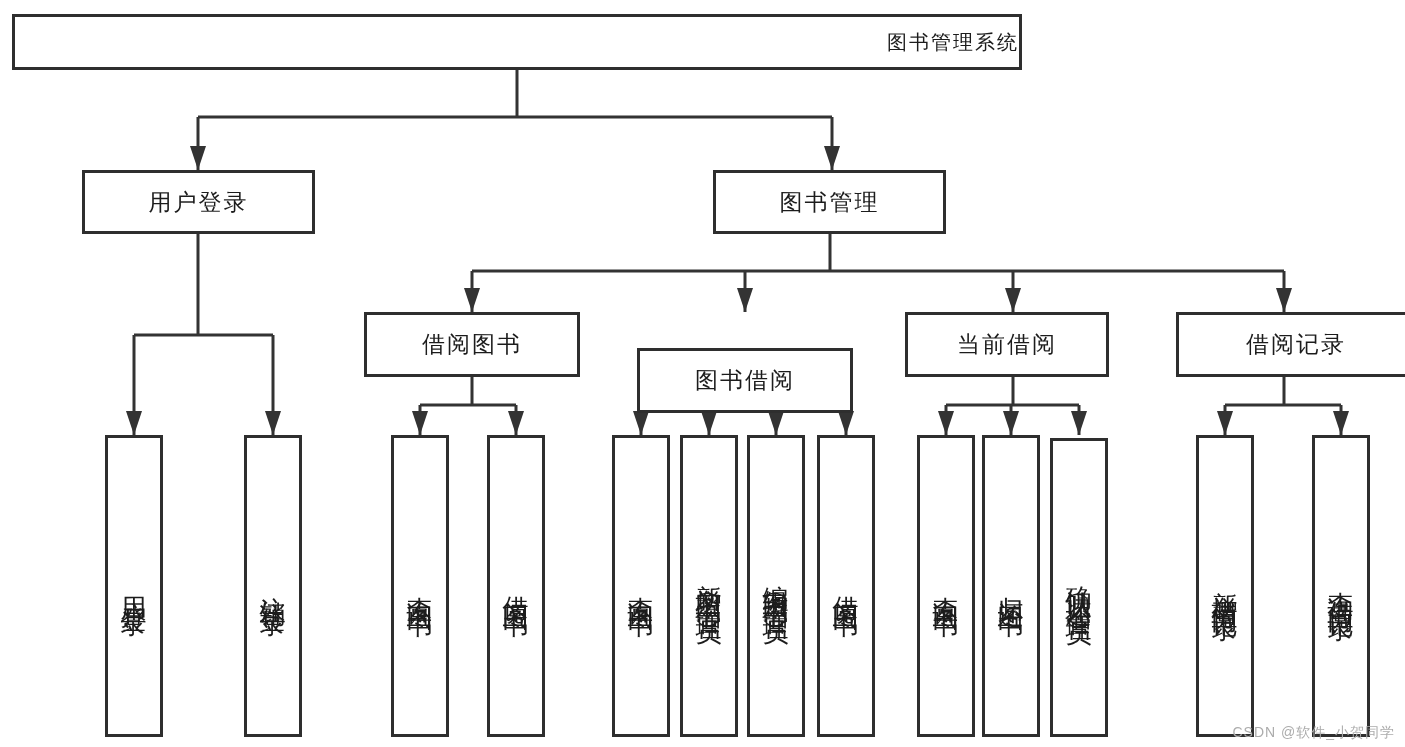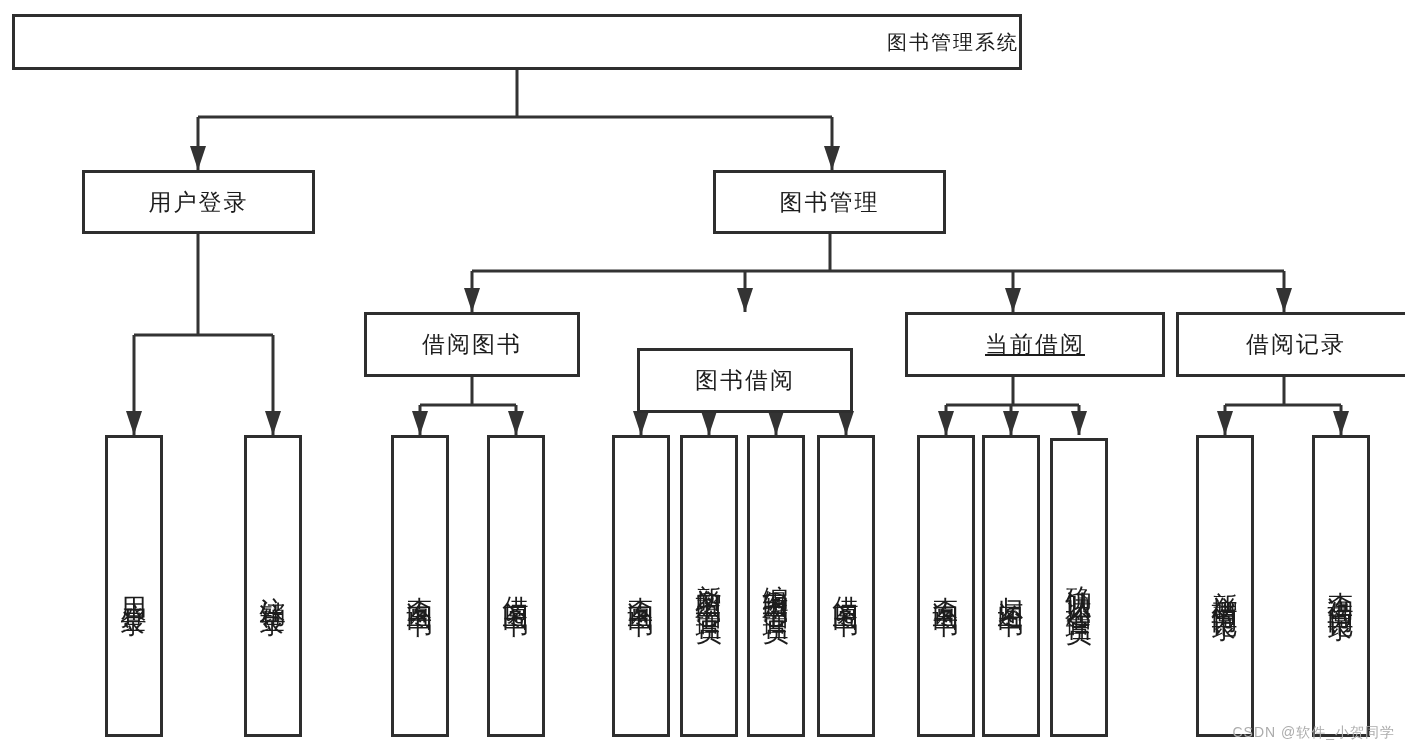--- a/index.html
+++ b/index.html
@@ -106,21 +106,21 @@
   <div class="box hbox" style="left:713px; top:170px; width:233px; height:64px;">
     <span>图书管理</span>
   </div>
 
   <div class="box hbox" style="left:364px; top:312px; width:216px; height:65px;">
     <span>借阅图书</span>
   </div>
   <div class="box hbox" style="left:637px; top:312px; width:216px; height:65px;margin-top:36px;">
     <span>图书借阅</span>
   </div>
-  <div class="box hbox" style="left:905px; top:312px; width:260px; height:65px;text-decoration:underline;">
+  <div class="box hbox" style="left:905px; top:312px; width:204px; height:65px;">
     <span>当前借阅</span>
   </div>
   <div class="box hbox" style="left:1176px; top:312px; width:240px; height:65px;">
     <span>借阅记录</span>
   </div>
 
   <div class="box vbox" style="left:105px; top:435px; width:58px; height:302px;">
     <span>用户登录</span>
   </div>
   <div class="box vbox" style="left:244px; top:435px; width:58px; height:302px;">

